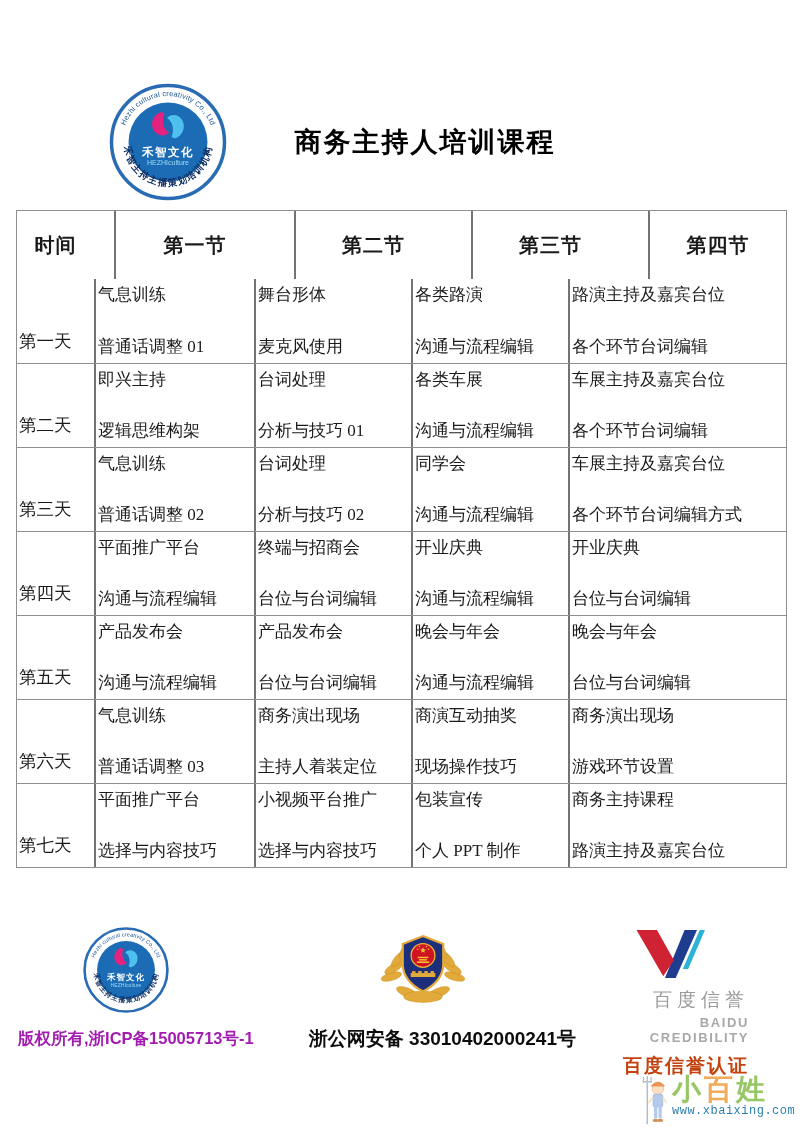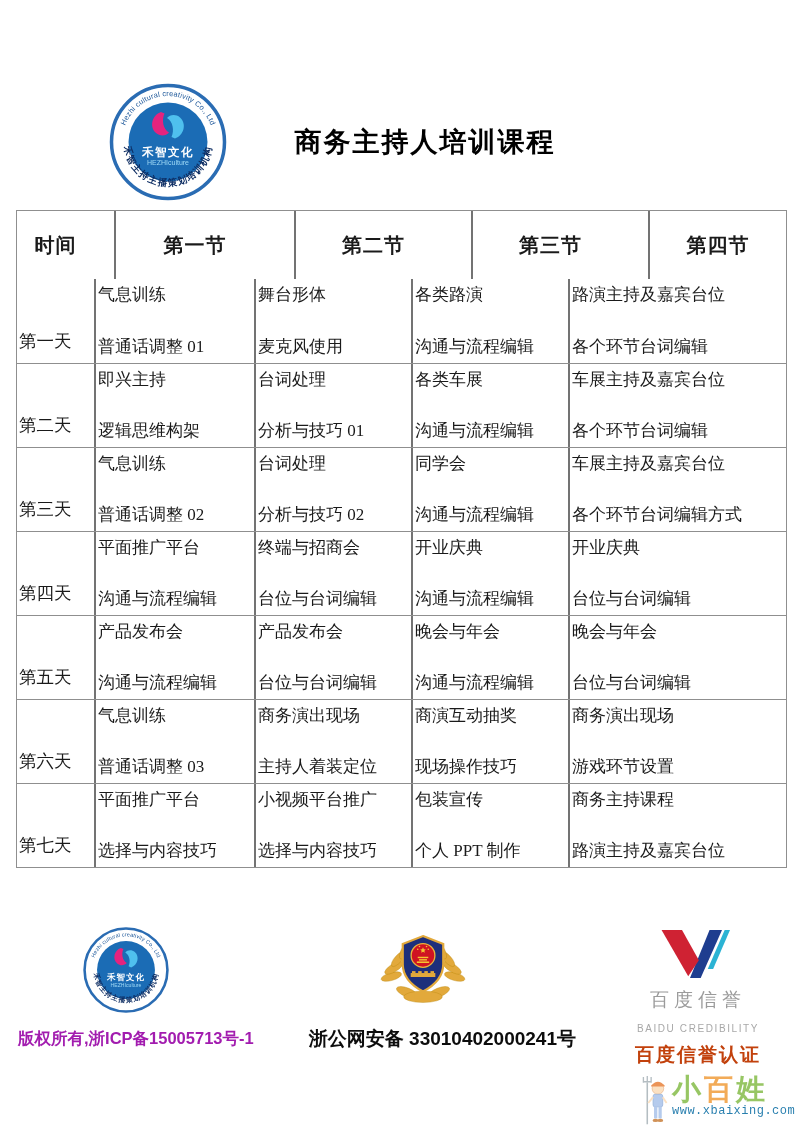--- a/index.html
+++ b/index.html
@@ -29,25 +29,25 @@
 
   
   .logo-slot-bottom{position:absolute;left:82px;top:926px;width:88px;height:88px;}
   .icp-text{position:absolute;left:18px;top:1028px;width:224px;text-align:center;
             font-family:"Liberation Sans","DejaVu Sans",sans-serif;
             font-weight:700;font-size:16.5px;color:#a21caf;white-space:nowrap;}
   .police-badge{position:absolute;left:379px;top:920px;width:88px;height:92px;}
   .police-text{position:absolute;left:270px;top:1026px;width:306px;text-align:right;
                font-family:"Liberation Sans","DejaVu Sans",sans-serif;
                font-weight:700;font-size:19px;color:#0d0d0d;white-space:nowrap;}
-  .baidu-block{position:absolute;left:622px;top:926px;width:152px;text-align:center;
+  .baidu-block{position:absolute;left:597px;top:926px;width:152px;text-align:right;
                font-family:"Liberation Sans","DejaVu Sans",sans-serif;}
   .baidu-v{width:80px;height:56px;display:block;margin:0 auto;}
   .baidu-cn{color:#9b9b9b;font-size:19px;letter-spacing:5px;margin-top:5px;}
-  .baidu-en{color:#a8a8a8;font-size:10px;letter-spacing:1.6px;margin-top:10px;}
+  .baidu-en{color:#a8a8a8;font-size:13px;letter-spacing:1.6px;margin-top:2px;font-weight:bold;}
   .baidu-cert{color:#c2410c;font-weight:700;font-size:19px;letter-spacing:2px;margin-top:8px;}
 
   
   .watermark{position:absolute;right:2px;top:1074px;width:158px;height:62px;display:flex;
              align-items:flex-start;opacity:.85;}
   .wm-cartoon{width:30px;height:58px;flex:0 0 auto;}
   .wm-text{display:flex;flex-direction:column;align-items:flex-start;margin-left:2px;}
   .wm-chars{display:flex;gap:3px;font-family:"Liberation Sans","DejaVu Sans",sans-serif;
             font-weight:700;font-size:29px;line-height:1.1;}
   .wm-url{font-family:"Liberation Mono","DejaVu Sans Mono",monospace;

